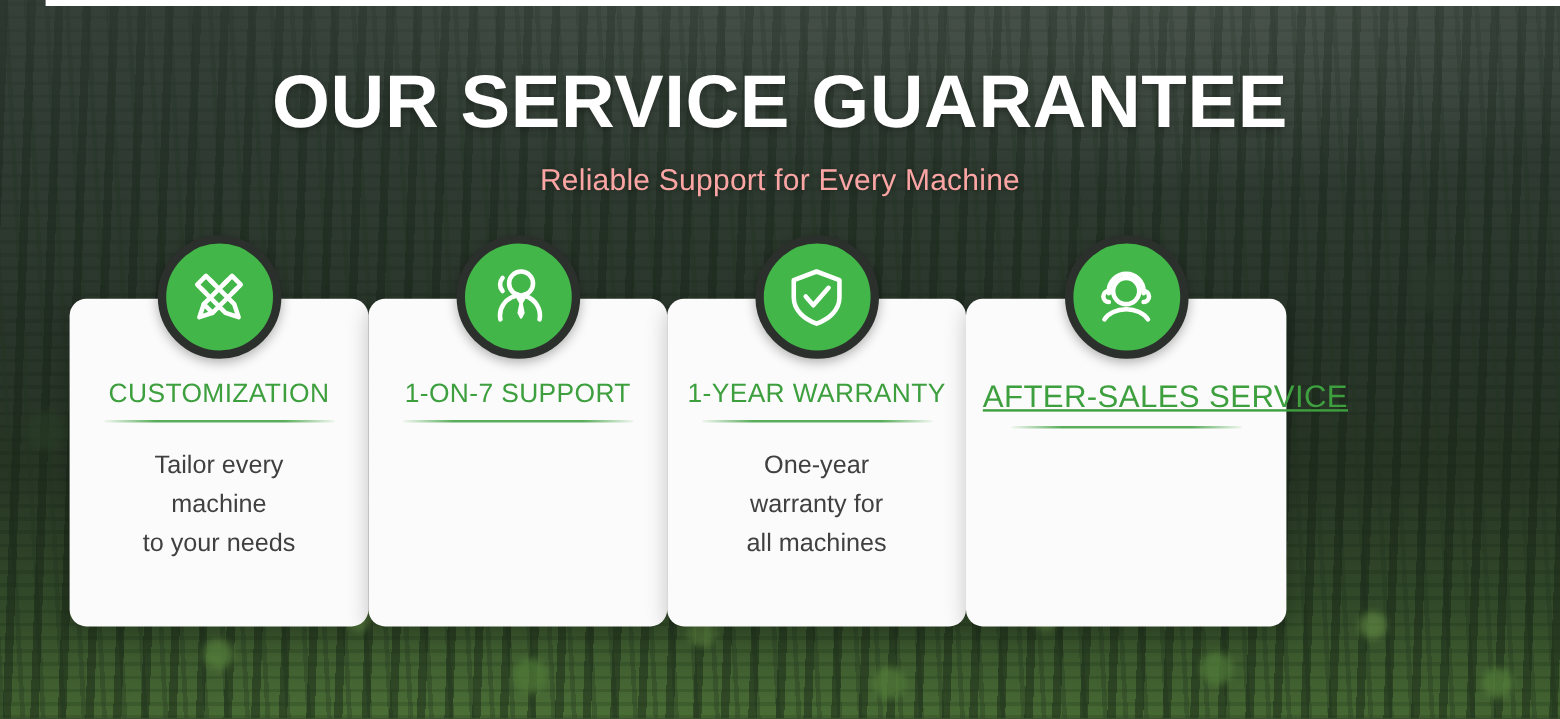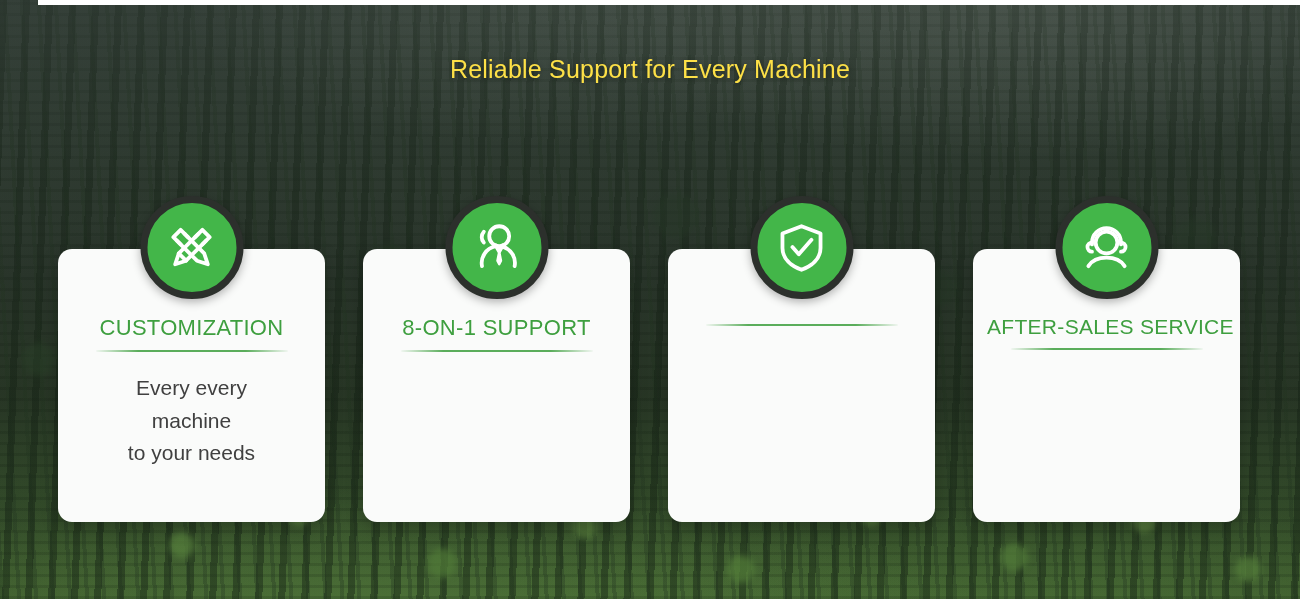--- a/index.html
+++ b/index.html
@@ -106,33 +106,34 @@
   .headline {
     font-family: "Liberation Sans", sans-serif;
     font-size: 62px;
     font-weight: 700;
     letter-spacing: 0.5px;
     color: #ffffff;
     line-height: 1.0;
     text-shadow: 0 2px 7px rgba(0,0,0,0.32);
   }
   .subheadline {
+    margin-top: 19px;
     font-size: 25px;
     font-weight: 400;
-    color: #fde047;
+    color: #fca5a5;
     letter-spacing: 0.2px;
     text-shadow: 0 1px 5px rgba(0,0,0,0.36);
   }
 
   
   .cards {
     position: absolute;
     top: 249px;
     left: 58px;
-    width: 1182px;
+    width: 1014px;
     display: flex;
     justify-content: space-between;
     z-index: 3;
   }
 
   .card {
     position: relative;
     width: 267px;
     height: 273px;
     background: #fafbfa;
@@ -159,21 +160,21 @@
   }
   .badge svg { width: 58px; height: 58px; display: block; }
 
   .card-title {
     font-size: 22px;
     font-weight: 400;
     color: #3e9f3f;
     letter-spacing: 0.3px;
     white-space: nowrap;
   }
-  .card-title.tight { font-size: 21px; }
+  .card-title.tight { font-size: 26px; text-decoration: underline; }
 
   .divider {
     width: 192px;
     height: 2px;
     margin: 9px auto 0;
     background: linear-gradient(to right, rgba(62,159,63,0.05), rgba(62,159,63,0.85) 22%, rgba(62,159,63,0.85) 78%, rgba(62,159,63,0.05));
     border-radius: 2px;
   }
 
   .card-body {
@@ -190,20 +191,21 @@
 
 <div class="banner">
 
   <div class="bg-photo"></div>
   <div class="bg-trees"></div>
   <div class="bg-leaves"></div>
   <div class="bg-scrim"></div>
   <div class="top-strip"></div>
 
   <div class="header">
+    <div class="headline">OUR SERVICE GUARANTEE</div>
     <div class="subheadline">Reliable Support for Every Machine</div>
   </div>
 
   <div class="cards">
 
     <div class="card">
       <div class="badge">
         <span>
           <svg viewBox="0 0 64 64" fill="none" stroke="#ffffff" stroke-width="4.2" stroke-linecap="round" stroke-linejoin="round">
             <path d="M44 12 L52 20 L26 46 L14 50 L18 38 Z"></path>
@@ -211,52 +213,56 @@
             <path d="M20 12 L12 20 L38 46 L50 50 L46 38 Z"></path>
             <path d="M24 16 L28 20"></path>
             <path d="M16 24 L20 28"></path>
             <path d="M40 16 L36 20"></path>
             <path d="M48 24 L44 28"></path>
           </svg>
         </span>
       </div>
       <div class="card-title">CUSTOMIZATION</div>
       <div class="divider"></div>
-      <div class="card-body">Every every
+      <div class="card-body">Tailor every
 machine
 to your needs</div>
     </div>
 
     <div class="card">
       <div class="badge">
         <span>
           <svg viewBox="0 0 64 64" fill="none" stroke="#ffffff" stroke-width="4.2" stroke-linecap="round" stroke-linejoin="round">
             <circle cx="35" cy="19" r="11"></circle>
             <path d="M18 14 a9 9 0 0 0 0 12"></path>
             <path d="M16 52 a20 19 0 0 1 15 -22"></path>
             <path d="M52 52 a20 19 0 0 0 -13 -21.5"></path>
             <path d="M31 29 L35 36 L39 29"></path>
             <path d="M35 36 L33 46 L35 50 L37 46 Z" fill="#ffffff" stroke-width="2.6"></path>
           </svg>
         </span>
       </div>
-      <div class="card-title">8-ON-1 SUPPORT</div>
+      <div class="card-title">1-ON-7 SUPPORT</div>
       <div class="divider"></div>
     </div>
 
     <div class="card">
       <div class="badge">
         <span>
           <svg viewBox="0 0 64 64" fill="none" stroke="#ffffff" stroke-width="4.2" stroke-linecap="round" stroke-linejoin="round">
             <path d="M32 8 L53 16 V32 C53 44 43 52 32 56 C21 52 11 44 11 32 V16 Z"></path>
             <path d="M22 31 L29 39 L43 23"></path>
           </svg>
         </span>
       </div>
-      <div class="divider"></div>
+      <div class="card-title">1-YEAR WARRANTY</div>
+      <div class="divider"></div>
+      <div class="card-body">One-year
+warranty for
+all machines</div>
     </div>
 
     <div class="card">
       <div class="badge">
         <span>
           <svg viewBox="0 0 64 64" fill="none" stroke="#ffffff" stroke-width="4.2" stroke-linecap="round" stroke-linejoin="round">
             <circle cx="32" cy="26" r="12"></circle>
             <path d="M16 28 v-2 a16 16 0 0 1 32 0 v2"></path>
             <path d="M16 26 a5 5 0 0 0 0 10"></path>
             <path d="M48 26 a5 5 0 0 1 0 10"></path>

